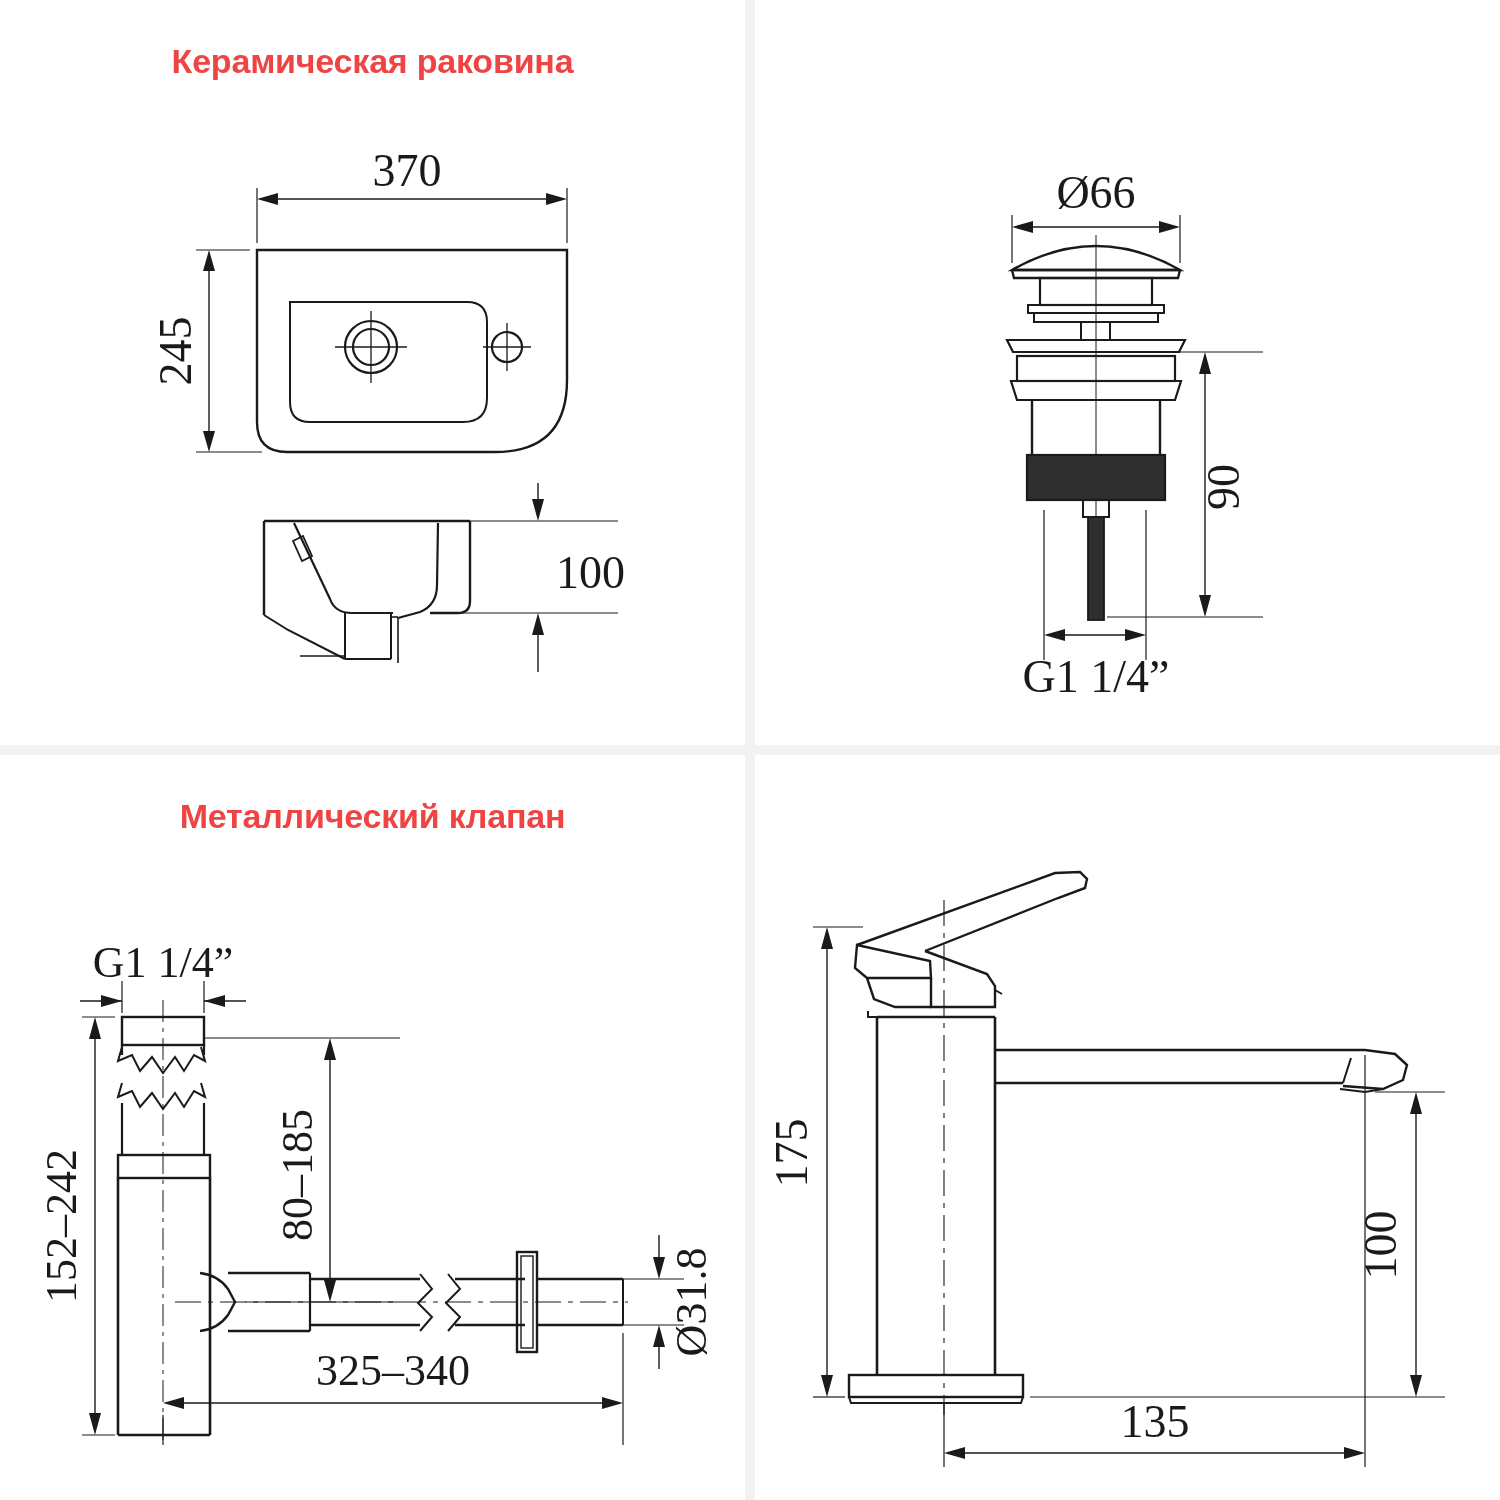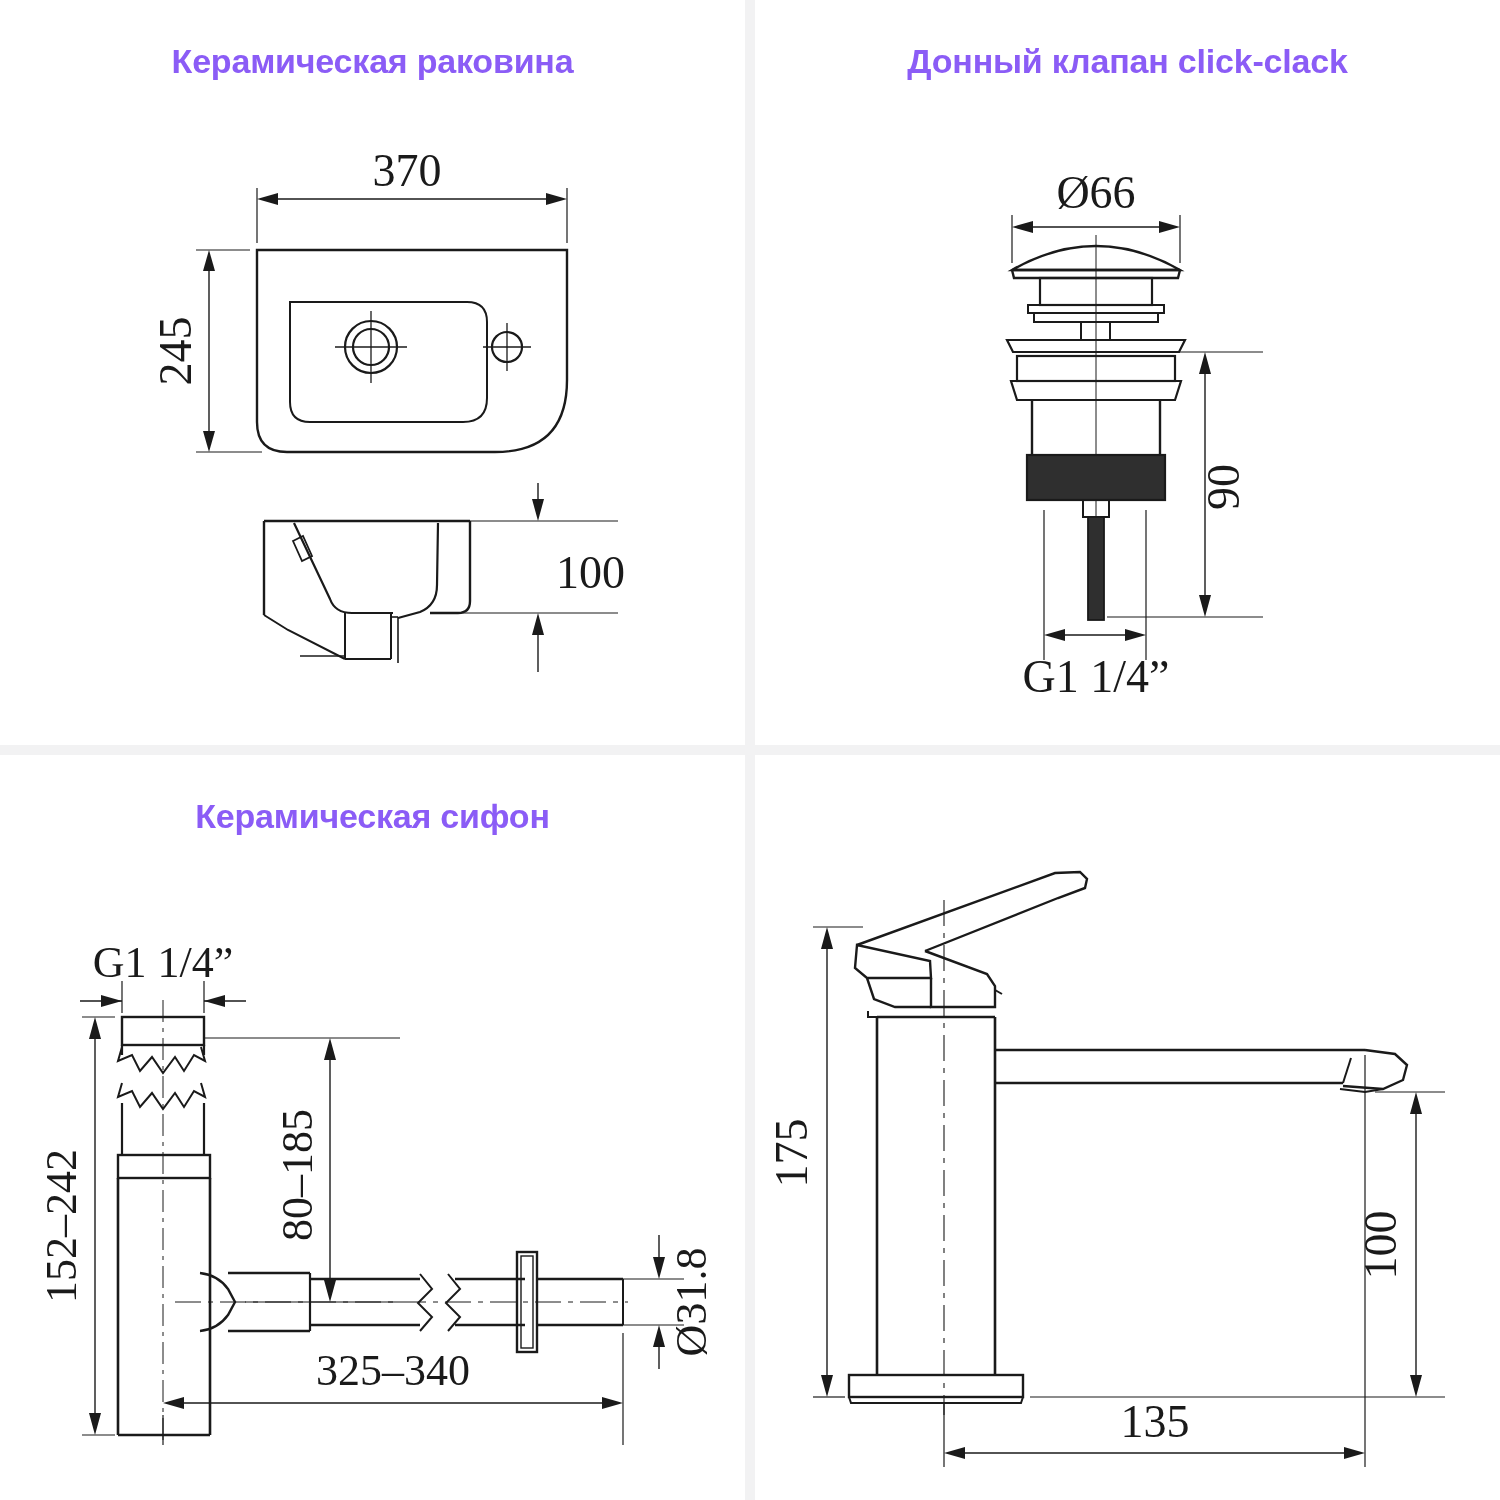--- a/index.html
+++ b/index.html
@@ -23,21 +23,21 @@
     background:#ffffff;
     overflow:hidden;
   }
   .panel-title{
     position:absolute;
     top:42px;
     left:0;right:0;
     text-align:center;
     font-size:34px;
     font-weight:bold;
-    color:#8b5cf6;
+    color:#ef4444;
     letter-spacing:-0.2px;
     font-family:"Liberation Sans", sans-serif;
     white-space:nowrap;
   }
   .drawing{
     position:absolute;
     top:0;left:0;
     width:745px;height:745px;
   }
   svg text{
@@ -110,21 +110,20 @@
         <polygon points="538,613 532,635 544,635" fill="#1a1a1a" stroke="none"></polygon>
       </g>
 
       <text x="407" y="186" font-size="46" text-anchor="middle">370</text>
       <text x="0" y="0" font-size="46" text-anchor="middle" transform="translate(191,351) rotate(-90)">245</text>
       <text x="556" y="588" font-size="46" text-anchor="start">100</text>
     </svg>
   </div>
 
   <div class="panel">
-    <div class="panel-title">Донный клапан click-clack</div>
 
     <svg class="drawing" viewBox="0 0 745 745">
       <g fill="none" stroke="#1a1a1a" stroke-width="2.2" stroke-linecap="butt">
 
         <line x1="341" y1="235" x2="341" y2="620" stroke-width="1.0"></line>
 
         <path d="M 257 270 Q 341 222 425 270 Z" stroke-width="2.4"></path>
         <line x1="257" y1="270" x2="425" y2="270" stroke-width="2.6"></line>
         <path d="M 257 270 L 259 278 L 423 278 L 425 270" stroke-width="2.4"></path>
 
@@ -169,21 +168,21 @@
         <polygon points="391,635 370,629 370,641" fill="#1a1a1a" stroke="none"></polygon>
       </g>
 
       <text x="341" y="208" font-size="46" text-anchor="middle">Ø66</text>
       <text x="0" y="0" font-size="46" text-anchor="middle" transform="translate(484,487) rotate(-90)">90</text>
       <text x="341" y="692" font-size="46" text-anchor="middle">G1 1/4”</text>
     </svg>
   </div>
 
   <div class="panel">
-    <div class="panel-title">Керамическая сифон</div>
+    <div class="panel-title">Металлический клапан</div>
 
     <svg class="drawing" viewBox="0 0 745 745">
       <g fill="none" stroke="#1a1a1a" stroke-width="2.2" stroke-linecap="butt">
 
         <g stroke-width="1.0" stroke-dasharray="22 6 4 6">
           <line x1="163" y1="245" x2="163" y2="690"></line>
         </g>
 
         <rect x="122" y="262" width="82" height="28" stroke-width="2.4"></rect>
 

